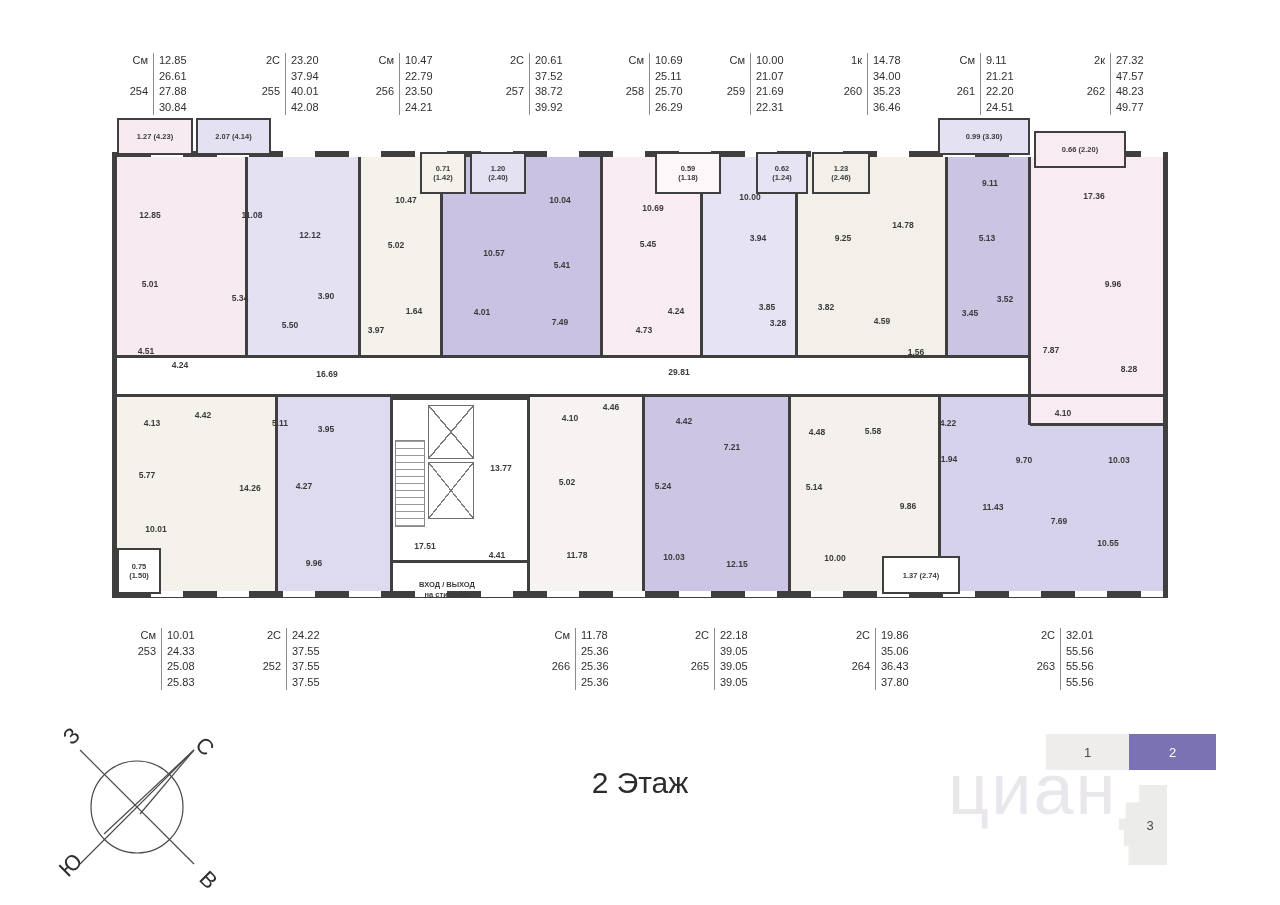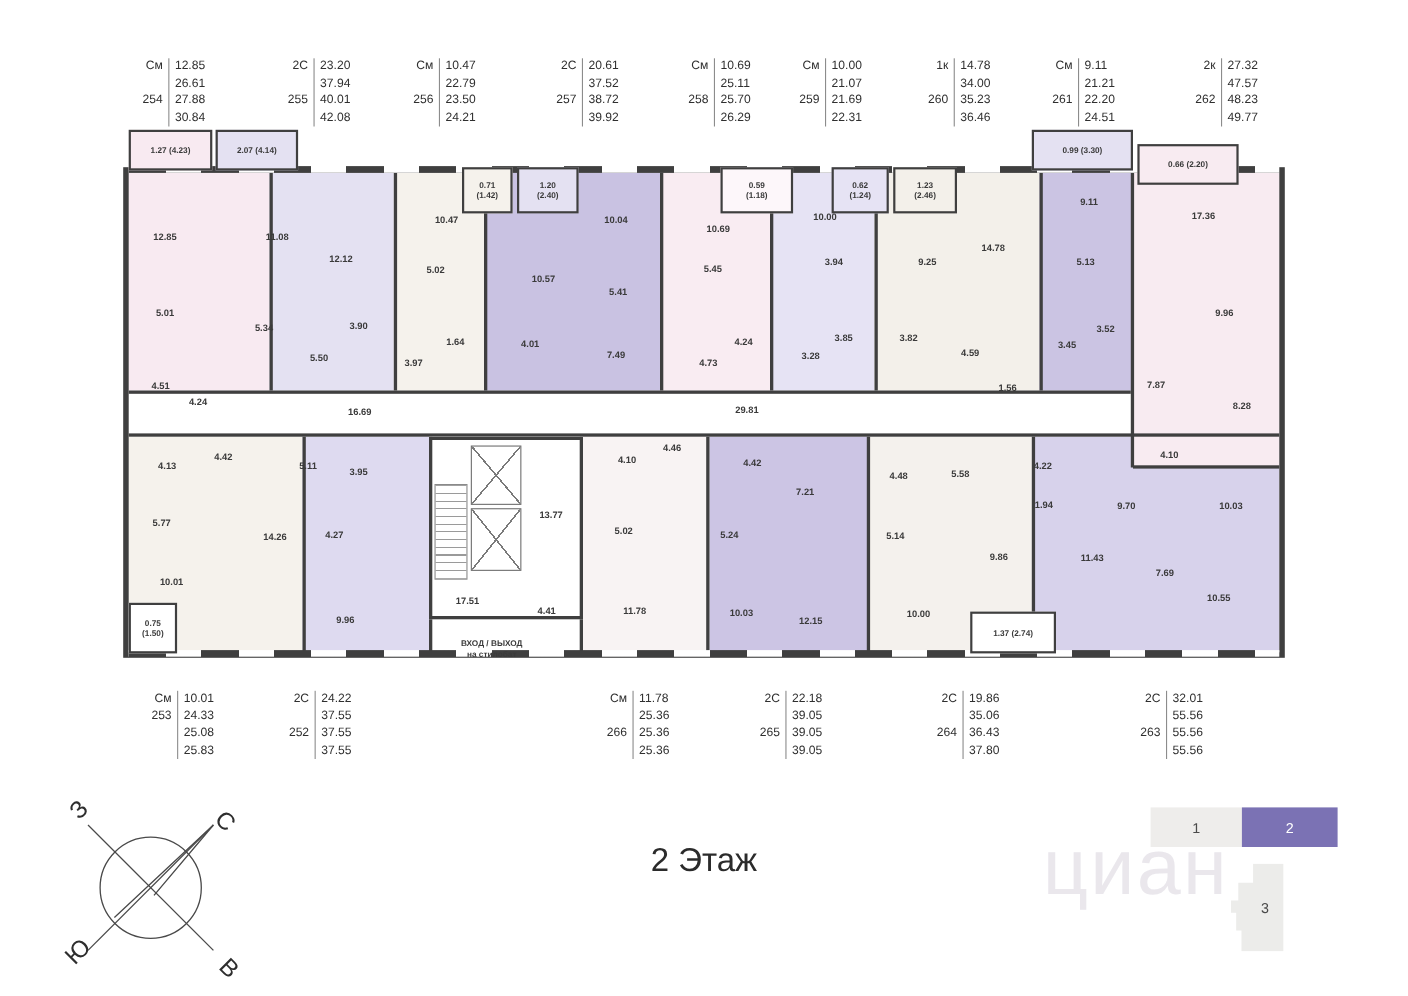--- a/index.html
+++ b/index.html
@@ -133,21 +133,21 @@
     <div class="rlabel" style="left: 562px; top: 265px;">5.41</div>
     <div class="rlabel" style="left: 482px; top: 312px;">4.01</div>
     <div class="rlabel" style="left: 560px; top: 322px;">7.49</div>
     <div class="rlabel" style="left: 653px; top: 208px;">10.69</div>
     <div class="rlabel" style="left: 648px; top: 244px; text-align: center;">5.45</div>
     <div class="rlabel" style="left: 676px; top: 311px;">4.24</div>
     <div class="rlabel" style="left: 644px; top: 330px;">4.73</div>
     <div class="rlabel" style="left: 750px; top: 197px;">10.00</div>
     <div class="rlabel" style="left: 758px; top: 238px;">3.94</div>
     <div class="rlabel" style="left: 767px; top: 307px;">3.85</div>
-    <div class="rlabel" style="left: 737px; top: 323px; text-align: right;">3.28</div>
+    <div class="rlabel" style="left: 778px; top: 323px; text-align: right;">3.28</div>
     <div class="rlabel" style="left: 903px; top: 225px;">14.78</div>
     <div class="rlabel" style="left: 843px; top: 238px;">9.25</div>
     <div class="rlabel" style="left: 826px; top: 307px;">3.82</div>
     <div class="rlabel" style="left: 916px; top: 304px; margin-top: 48px;">1.56</div>
     <div class="rlabel" style="left: 882px; top: 321px;">4.59</div>
     <div class="rlabel" style="left: 990px; top: 183px;">9.11</div>
     <div class="rlabel" style="left: 987px; top: 238px;">5.13</div>
     <div class="rlabel" style="left: 1005px; top: 299px;">3.52</div>
     <div class="rlabel" style="left: 970px; top: 313px;">3.45</div>
     <div class="rlabel" style="left: 1094px; top: 196px;">17.36</div>

